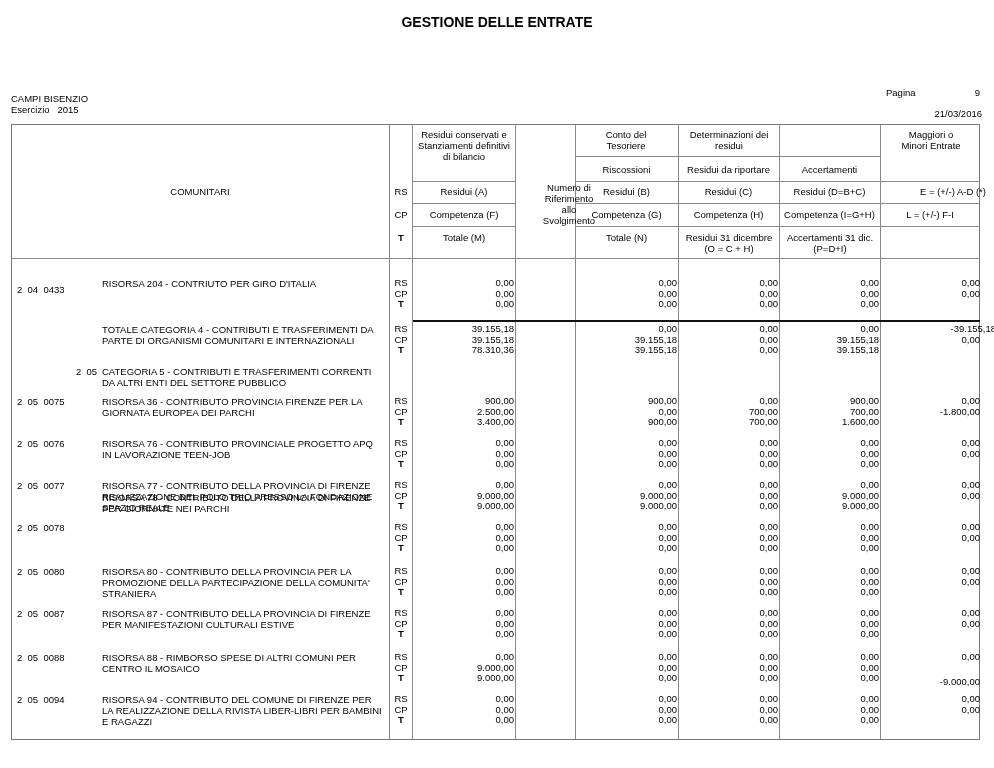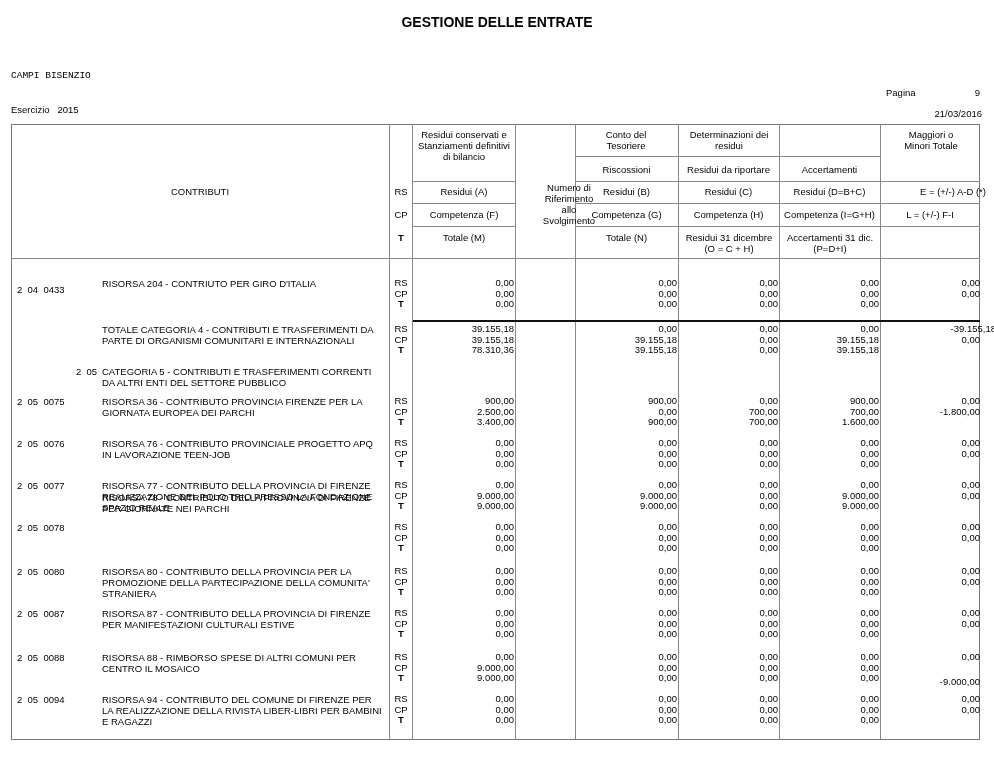--- a/index.html
+++ b/index.html
@@ -15,21 +15,21 @@
   .lab { position:absolute; font-size:9.5px; text-align:center; line-height:10.5px; width:24px; }
   .desc { position:absolute; font-size:9.5px; line-height:11px; }
   .code { position:absolute; font-size:9.5px; line-height:11px; white-space:pre; }
   .thick { position:absolute; height:0; border-top:2px solid #111; }
 </style>
 </head>
 <body>
 
 <div id="title" class="abs">GESTIONE DELLE ENTRATE</div>
 
-<div class="abs hdr-text" style="left:11px;top:70px;font-family:Liberation Mono, monospace;">CAMPI BISENZIO</div>
+<div class="abs hdr-text" style="left:11px;top:93px;">CAMPI BISENZIO</div>
 <div class="abs hdr-text" style="left:11px;top:104px;">
   <span>Esercizio</span>&nbsp;&nbsp;&nbsp;<span>2015</span>
 </div>
 <div class="abs hdr-text" style="left:886px;top:87px;">Pagina</div>
 <div class="abs hdr-text" style="left:940px;top:87px;width:40px;text-align:right;">9</div>
 <div class="abs hdr-text" style="left:900px;top:108px;width:82px;text-align:right;">21/03/2016</div>
 
 <div id="tbl" class="abs"></div>
 
 <div id="grid">
@@ -45,21 +45,21 @@
     <div class="hl" style="left: 413px; top: 203px; width: 102px;"></div>
     <div class="hl" style="left: 413px; top: 226px; width: 102px;"></div>
     <div class="hl" style="left: 575px; top: 156px; width: 305px;"></div>
     <div class="hl" style="left: 575px; top: 181px; width: 305px;"></div>
     <div class="hl" style="left: 575px; top: 203px; width: 405px;"></div>
     <div class="hl" style="left: 575px; top: 226px; width: 405px;"></div>
     <div class="hl" style="left: 880px; top: 181px; width: 100px;"></div>
     <div class="thick" style="left: 413px; top: 320px; width: 567px;"></div>
   </div>
 
-<div class="hcell" style="left:11px;top:186px;width:378px;">CONTRIBUTI</div>
+<div class="hcell" style="left:11px;top:186px;width:378px;">COMUNITARI</div>
 <div class="hcell" style="left:389px;top:186px;width:24px;">RS</div>
 <div class="hcell" style="left:389px;top:209px;width:24px;">CP</div>
 <div class="hcell" style="left:389px;top:232px;width:24px;font-weight:bold;">T</div>
 
 <div class="hcell" style="left:418px;top:129px;width:92px;">Residui conservati e Stanziamenti definitivi di bilancio</div>
 <div class="hcell" style="left:413px;top:186px;width:102px;">Residui (A)</div>
 <div class="hcell" style="left:413px;top:209px;width:102px;">Competenza (F)</div>
 <div class="hcell" style="left:413px;top:232px;width:102px;">Totale (M)</div>
 
 <div class="hcell" style="left:515px;top:182px;width:60px;padding-left:24px;">Numero di Riferimento allo Svolgimento</div>
@@ -74,21 +74,21 @@
 <div class="hcell" style="left:678px;top:164px;width:101px;">Residui da riportare</div>
 <div class="hcell" style="left:678px;top:186px;width:101px;">Residui (C)</div>
 <div class="hcell" style="left:678px;top:209px;width:101px;">Competenza (H)</div>
 <div class="hcell" style="left:683px;top:232px;width:92px;">Residui 31 dicembre (O = C + H)</div>
 
 <div class="hcell" style="left:779px;top:164px;width:101px;">Accertamenti</div>
 <div class="hcell" style="left:779px;top:186px;width:101px;">Residui (D=B+C)</div>
 <div class="hcell" style="left:779px;top:209px;width:101px;">Competenza (I=G+H)</div>
 <div class="hcell" style="left:784px;top:232px;width:92px;">Accertamenti 31 dic. (P=D+I)</div>
 
-<div class="hcell" style="left:900px;top:129px;width:62px;">Maggiori o Minori Totale</div>
+<div class="hcell" style="left:900px;top:129px;width:62px;">Maggiori o Minori Entrate</div>
 <div class="hcell" style="left:880px;top:186px;width:100px;margin-left:23px;">E = (+/-) A-D (*)</div>
 <div class="hcell" style="left:880px;top:209px;width:100px;">L = (+/-) F-I</div>
 
 <div id="body-rows">
     <div class="code" style="left: 17px; top: 284px;">2  04  0433</div>
     <div class="desc" style="left: 102px; top: 278px; width: 282px;">RISORSA 204 - CONTRIUTO PER GIRO D'ITALIA</div>
     <div class="lab" style="left: 389px; top: 278px;">RS</div>
     <div class="lab" style="left: 389px; top: 288.5px;">CP</div>
     <div class="lab" style="left: 389px; top: 299px; font-weight: bold;">T</div>
     <div class="num" style="left: 413px; width: 101px; top: 278px;">0,00</div>

